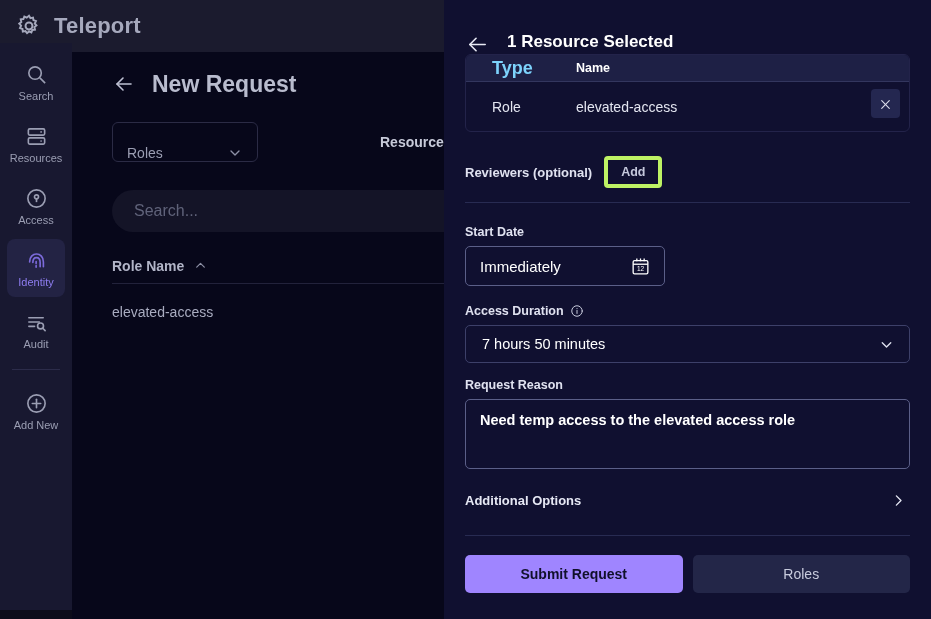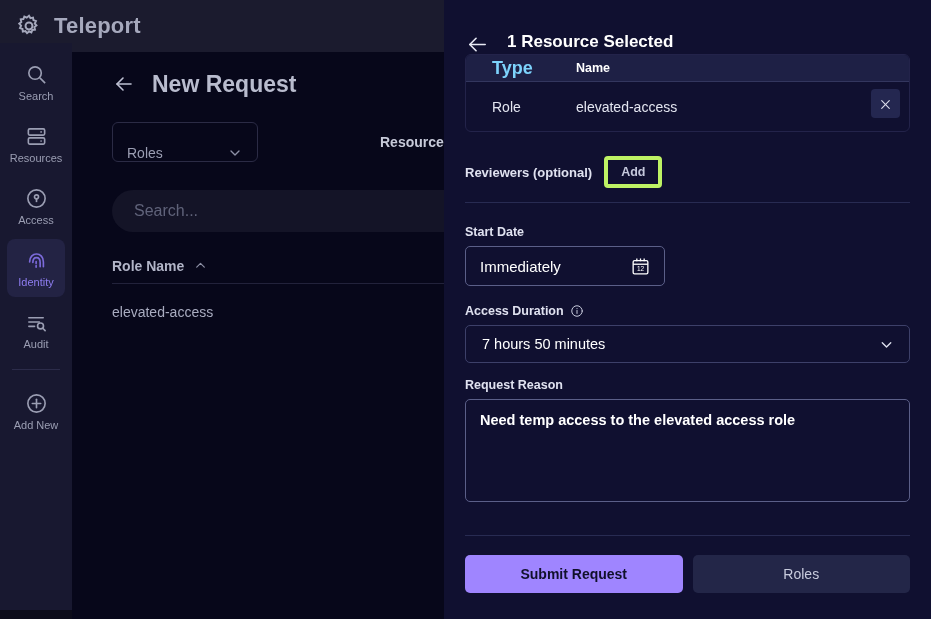--- a/index.html
+++ b/index.html
@@ -157,21 +157,21 @@
     margin-top: 7px; width: 100%; height: 38px;
     border: 1px solid #3D4069; border-radius: 5px; background: transparent;
     display: flex; align-items: center; justify-content: space-between;
     padding: 0 14px 0 16px; cursor: pointer;
   }
   .duration-value { font-size: 14.5px; color: #FFFFFF; }
   .chev-w { width: 17px; height: 17px; color: #DDE0EE; display: block; }
 
   .reason-wrap { margin-top: 15px; }
   .reason-area {
-    margin-top: 7px; width: 100%; height: 103px;
+    margin-top: 7px; width: 100%; height: 70px;
     border: 1px solid #5B5F88; border-radius: 5px; background: transparent;
     padding: 11px 14px; color: #FFFFFF; font-size: 14.5px; font-weight: bold;
     font-family: inherit; resize: none; outline: none; line-height: 1.35;
     position: relative;
   }
   .reason-area::after {
     content: ""; position: absolute; right: 3px; bottom: 3px;
     width: 8px; height: 8px;
     border-right: 1px solid #7A7EA6; border-bottom: 1px solid #7A7EA6;
   }
@@ -405,20 +405,28 @@
         </div>
       </div>
 
       <div class="reason-wrap">
         <div class="field-label">
           <span>Request Reason</span>
         </div>
         <textarea class="reason-area" placeholder="" style="">Need temp access to the elevated access role</textarea>
       </div>
 
+      <div class="addl-row">
+        <span class="addl-label">Additional Options</span>
+        <span class="chev-right">
+          <svg viewBox="0 0 24 24" fill="none" stroke="currentColor" stroke-width="1.9" stroke-linecap="round" stroke-linejoin="round">
+            <path d="M9 5.5l6.5 6.5L9 18.5"></path>
+          </svg>
+        </span>
+      </div>
     </div>
 
     <div class="drawer-foot">
       <div class="foot-hr"></div>
       <div class="btn-row">
         <button class="btn-submit">Submit Request</button>
         <button class="btn-cancel">Roles</button>
       </div>
     </div>
   </div>

